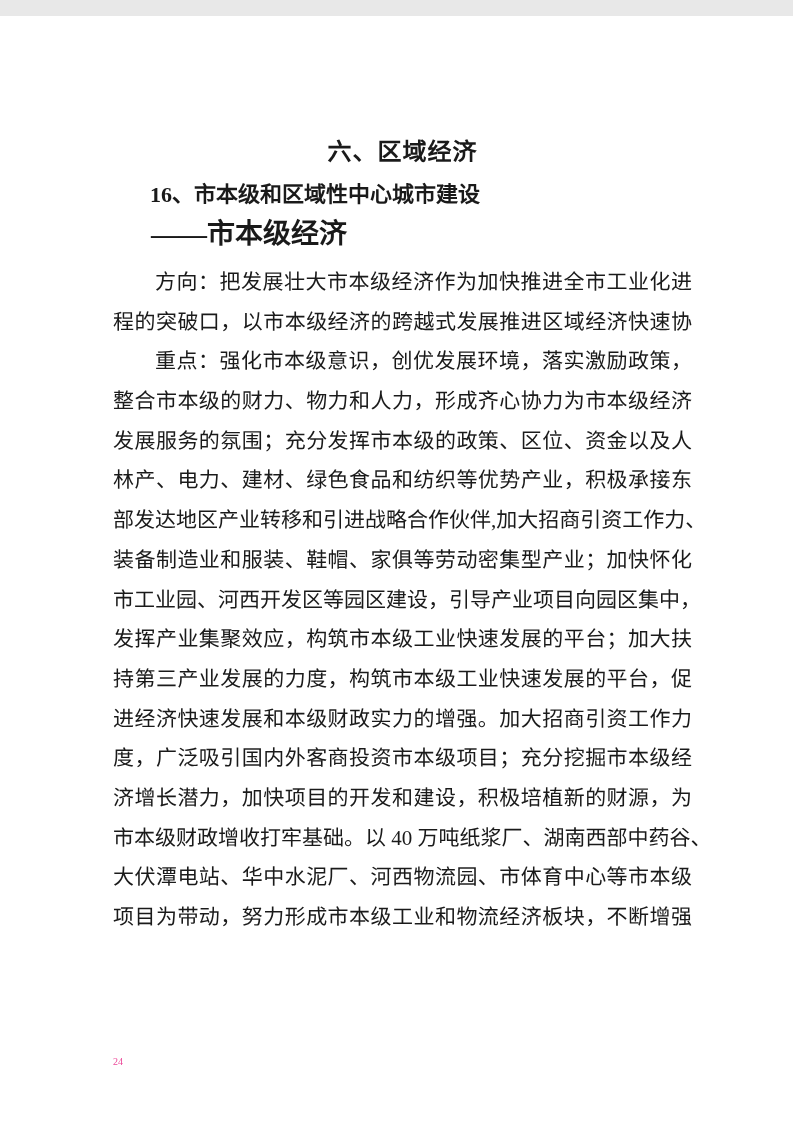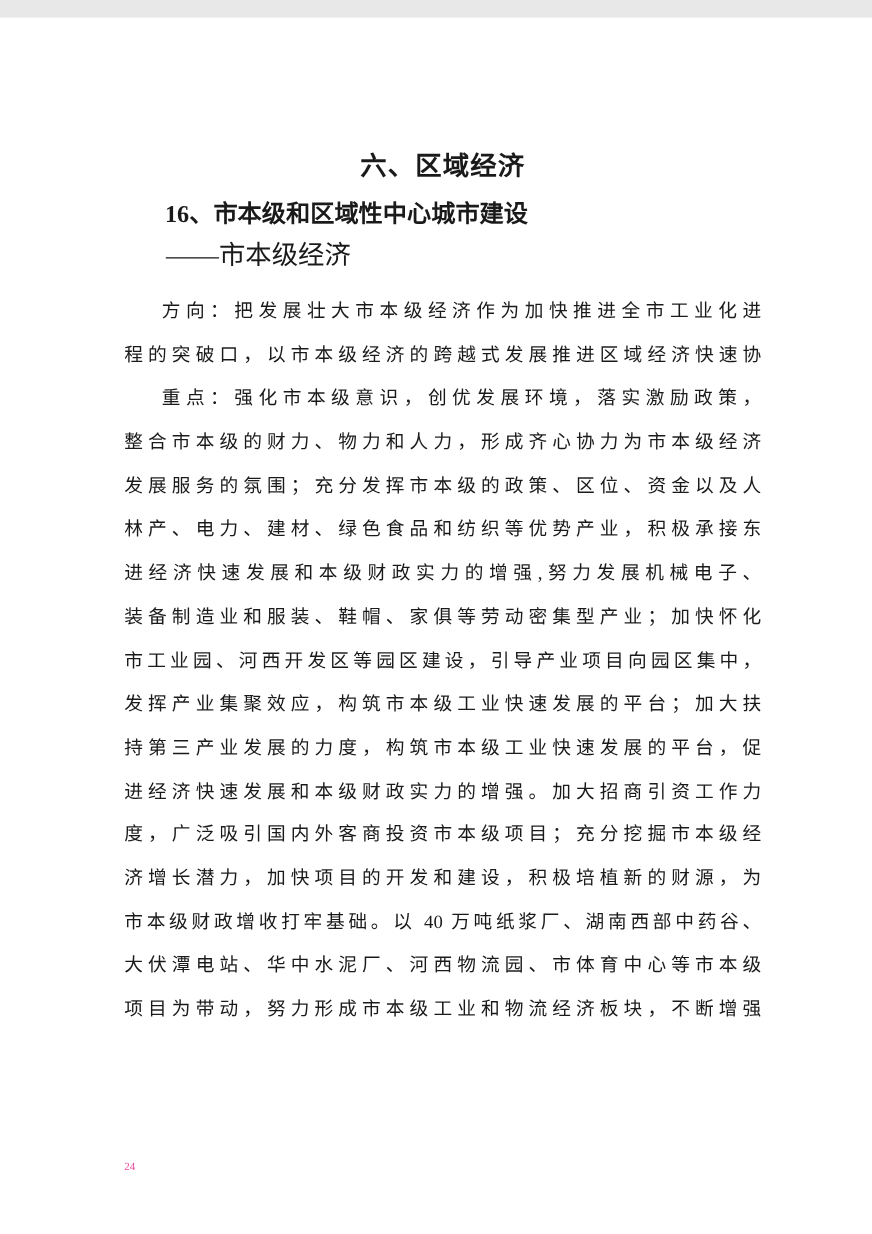--- a/index.html
+++ b/index.html
@@ -40,30 +40,30 @@
     line-height: 29px;
     font-weight: 700;
   }
   .sub-heading {
     position: absolute;
     top: 203px;
     left: 113px;
     width: 579px;
     padding-left: 38px;
     box-sizing: border-box;
-    font-size: 24px;
+    font-size: 28px;
     line-height: 29px;
-    font-weight: 400;
+    font-weight: 700;
   }
   .doc-body {
     position: absolute;
     top: 247px;
     left: 113px;
     width: 579px;
-    font-size: 17px;
+    font-size: 21px;
   }
   .text-line {
     height: 39.7px;
     line-height: 39.7px;
     text-align: justify;
     text-align-last: justify;
     text-justify: inter-ideograph;
     white-space: nowrap;
     overflow: visible;
   }
@@ -96,21 +96,21 @@
   <div class="sub-heading">——市本级经济</div>
 
   <div class="doc-body">
 
   <div class="text-line indent">方向：把发展壮大市本级经济作为加快推进全市工业化进</div>
       <div class="text-line">程的突破口，以市本级经济的跨越式发展推进区域经济快速协</div>
       <div class="text-line indent">重点：强化市本级意识，创优发展环境，落实激励政策，</div>
       <div class="text-line">整合市本级的财力、物力和人力，形成齐心协力为市本级经济</div>
       <div class="text-line">发展服务的氛围；充分发挥市本级的政策、区位、资金以及人</div>
       <div class="text-line">林产、电力、建材、绿色食品和纺织等优势产业，积极承接东</div>
-      <div class="text-line">进经济快速发展和本级财政实力的增强,努力发展机械电子、</div>
+      <div class="text-line">部发达地区产业转移和引进战略合作伙伴,加大招商引资工作力、</div>
       <div class="text-line">装备制造业和服装、鞋帽、家俱等劳动密集型产业；加快怀化</div>
       <div class="text-line">市工业园、河西开发区等园区建设，引导产业项目向园区集中，</div>
       <div class="text-line">发挥产业集聚效应，构筑市本级工业快速发展的平台；加大扶</div>
       <div class="text-line">持第三产业发展的力度，构筑市本级工业快速发展的平台，促</div>
       <div class="text-line">进经济快速发展和本级财政实力的增强。加大招商引资工作力</div>
       <div class="text-line">度，广泛吸引国内外客商投资市本级项目；充分挖掘市本级经</div>
       <div class="text-line">济增长潜力，加快项目的开发和建设，积极培植新的财源，为</div>
       <div class="text-line">市本级财政增收打牢基础。以 40 万吨纸浆厂、湖南西部中药谷、</div>
       <div class="text-line">大伏潭电站、华中水泥厂、河西物流园、市体育中心等市本级</div>
       <div class="text-line">项目为带动，努力形成市本级工业和物流经济板块，不断增强</div>

